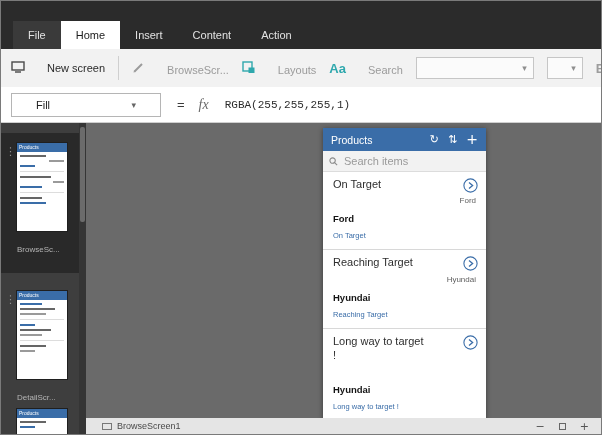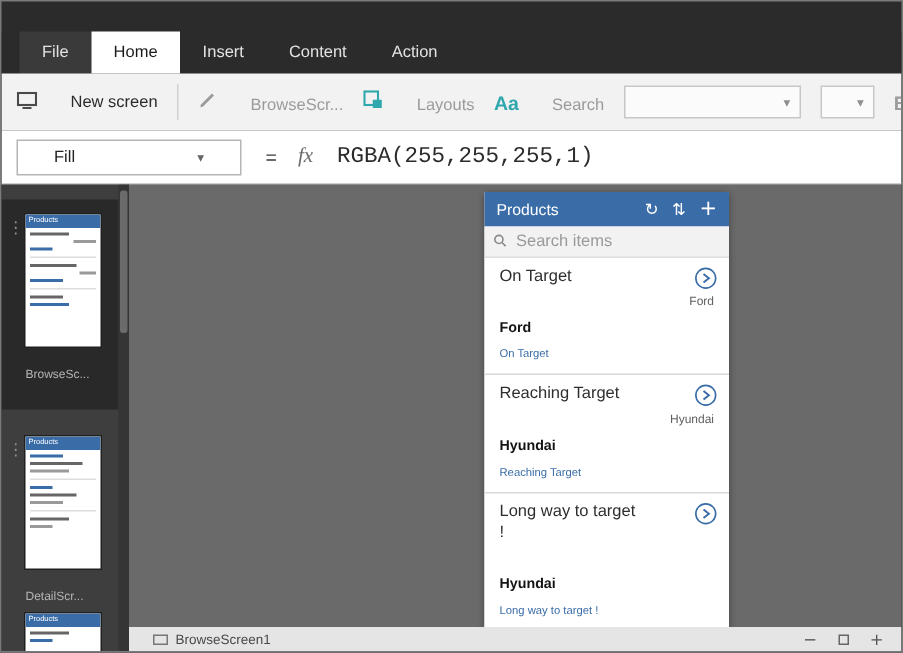--- a/index.html
+++ b/index.html
@@ -35,21 +35,21 @@
   .fmt.u{text-decoration:underline;}
 
   
   .formulabar{position:absolute;left:0;top:86px;right:0;height:36px;background:#ffffff;
               display:flex;align-items:center;padding-left:10px;border-bottom:1px solid #cfcfcf;}
   .prop-dd{width:150px;height:24px;border:1px solid #b5b5b5;background:#fff;display:flex;
            align-items:center;justify-content:space-between;padding:0 24px;font-size:11px;color:#222;}
   .prop-dd .chev{color:#666;font-size:9px;}
   .eq{margin:0 14px 0 16px;color:#3a3a3a;font-size:13px;}
   .fx{font-family:"Liberation Serif", serif;font-style:italic;color:#6a6a6a;font-size:14px;margin-right:16px;}
-  .formula{font-family:"Liberation Mono","DejaVu Sans Mono",monospace;font-size:15px;color:#2b2b2b;}
+  .formula{font-family:"Liberation Mono","DejaVu Sans Mono",monospace;font-size:11px;color:#2b2b2b;}
 
   
   .leftpanel{position:absolute;left:0;top:122px;width:85px;bottom:0;background:#3e3e3e;overflow:hidden;}
   .lp-scroll{position:absolute;right:0;top:0;width:7px;bottom:0;background:#353535;}
   .lp-scroll .lp-thumb{position:absolute;right:1px;top:4px;width:5px;height:95px;background:#6b6b6b;border-radius:2px;}
   .screen-row{position:absolute;left:0;width:78px;height:148px;}
   .screen-row.selected{background:#292929;}
   .row1{top:10px;height:140px;}
   .row2{top:158px;}
   .dots{position:absolute;left:4px;top:12px;color:#8f8f8f;font-size:11px;}

